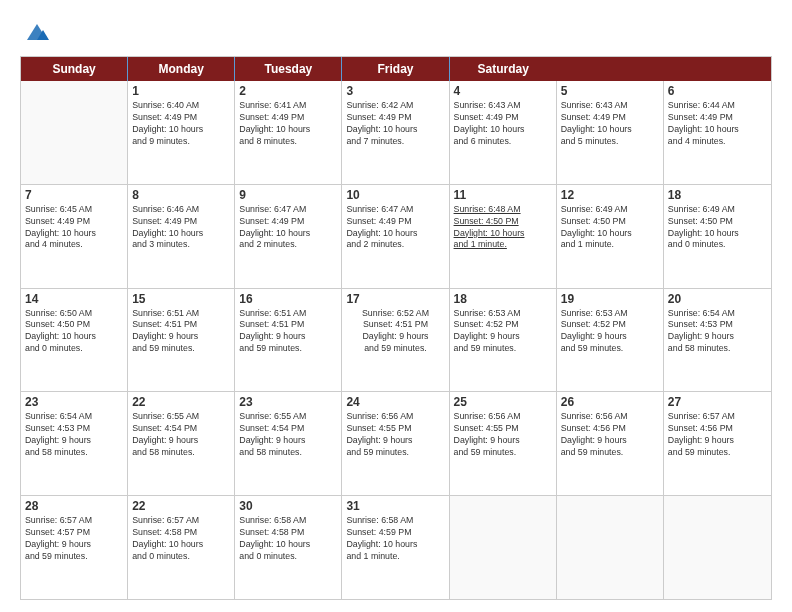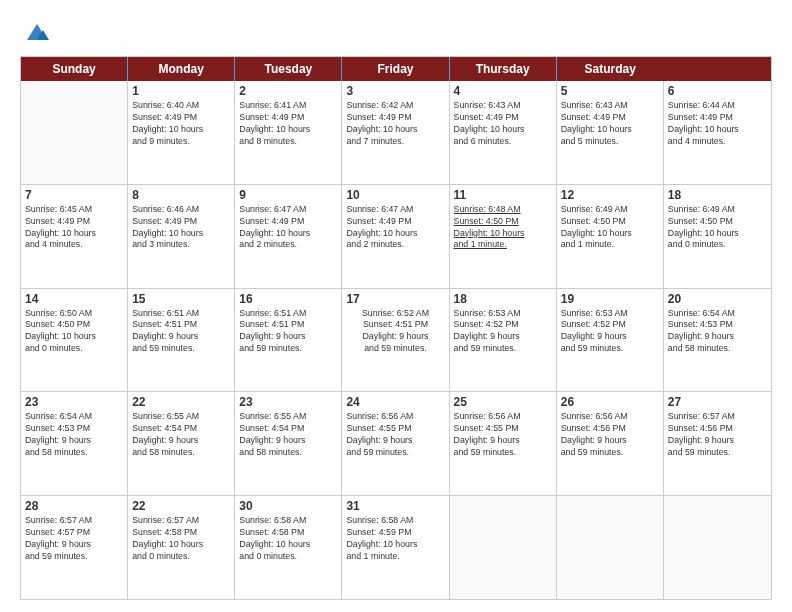--- a/index.html
+++ b/index.html
@@ -134,21 +134,20 @@
       <div class="location"></div>
     </div>
   </div>
 
   <div class="calendar">
     <div class="cal-header" id="cal-header-row">
         <div class="cal-header-cell">Sunday</div>
         <div class="cal-header-cell">Monday</div>
         <div class="cal-header-cell">Tuesday</div>
         <div class="cal-header-cell">Friday</div>
-        <div class="cal-header-cell">Thursday</div>
         <div class="cal-header-cell">Saturday</div>
       </div>
     <div class="cal-body" id="cal-body">
         <div class="cal-row">
           <div class="cal-cell empty"></div>
           <div class="cal-cell">
             <div class="day-num">1</div>
             <div class="cell-info" style="white-space: pre-line;">Sunrise: 6:40 AM
 Sunset: 4:49 PM
 Daylight: 10 hours

